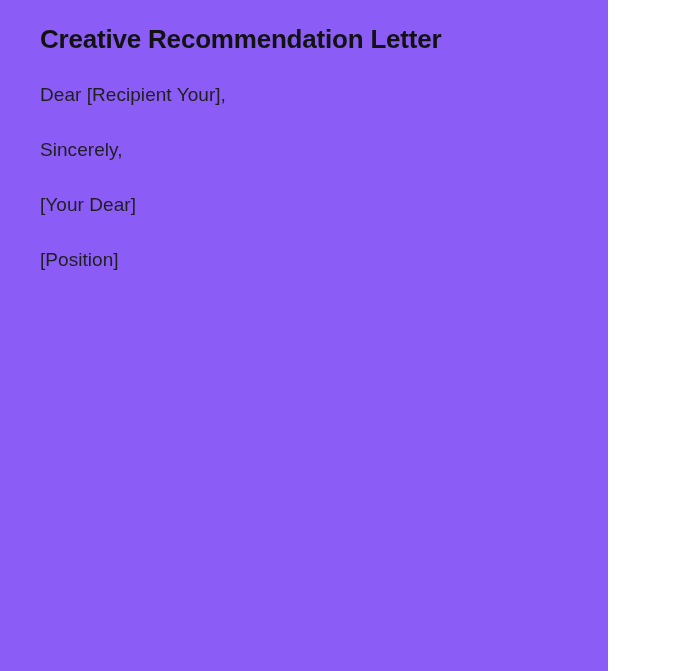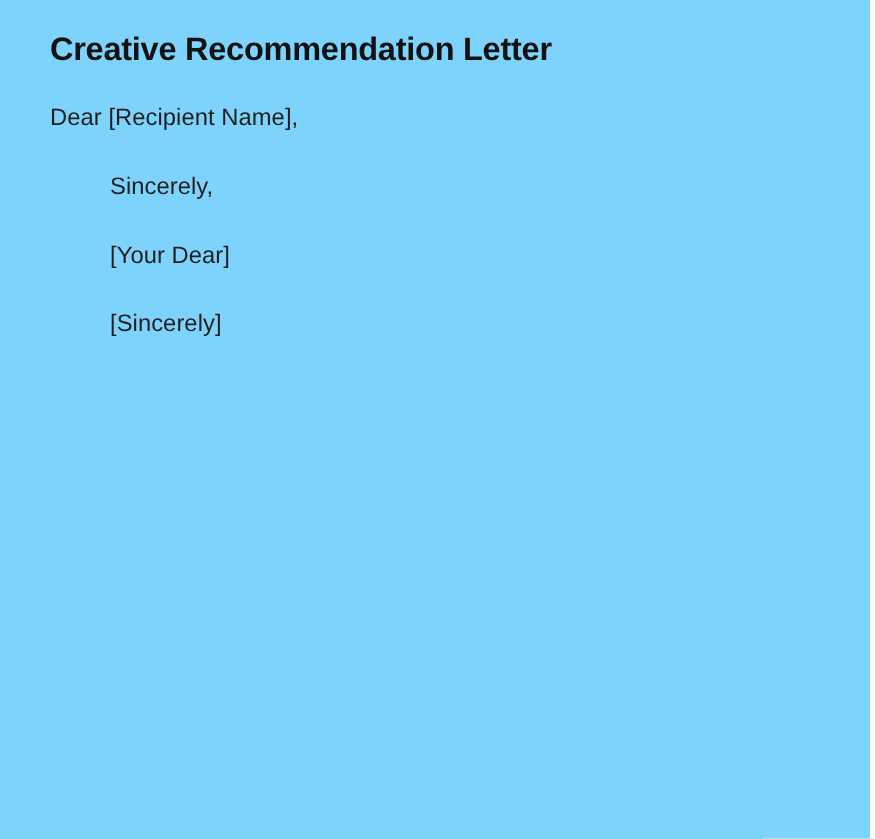--- a/index.html
+++ b/index.html
@@ -10,23 +10,23 @@
     width: 700px;
     height: 671px;
     background: #ffffff;
     font-family: "Liberation Sans", sans-serif;
     -webkit-font-smoothing: antialiased;
     overflow: hidden;
   }
 
   .letter-page {
     box-sizing: border-box;
-    width: 696px;
+    width: 608px;
     height: 671px;
-    background: #7dd3fc;
+    background: #8b5cf6;
     padding: 0 85px 0 40px;
   }
 
   .letter-title {
     margin: 0;
     padding: 0;
     font-size: 26px;
     font-weight: 700;
     line-height: 1.15;
     letter-spacing: -0.2px;
@@ -54,36 +54,35 @@
   .letter-paragraph.salutation {
     margin-top: 22px;
   }
 
   .letter-paragraph.para {
     margin-top: 20px;
   }
 
   .letter-paragraph.signoff {
     margin-top: 20px;
-    margin-left: 48px;
   }
 </style>
 </head>
 <body>
 
 <div class="letter-page">
 
   <h1 class="letter-title">Creative Recommendation Letter</h1>
 
   <div class="letter-body">
 
-    <p class="letter-paragraph salutation">Dear [Recipient Name],</p>
+    <p class="letter-paragraph salutation">Dear [Recipient Your],</p>
 
 
 
     <p class="letter-paragraph signoff">Sincerely,</p>
 
     <p class="letter-paragraph signoff">[Your Dear]</p>
 
-    <p class="letter-paragraph signoff">[Sincerely]</p>
+    <p class="letter-paragraph signoff">[Position]</p>
 
   </div>
 </div>
 
 </body></html>

